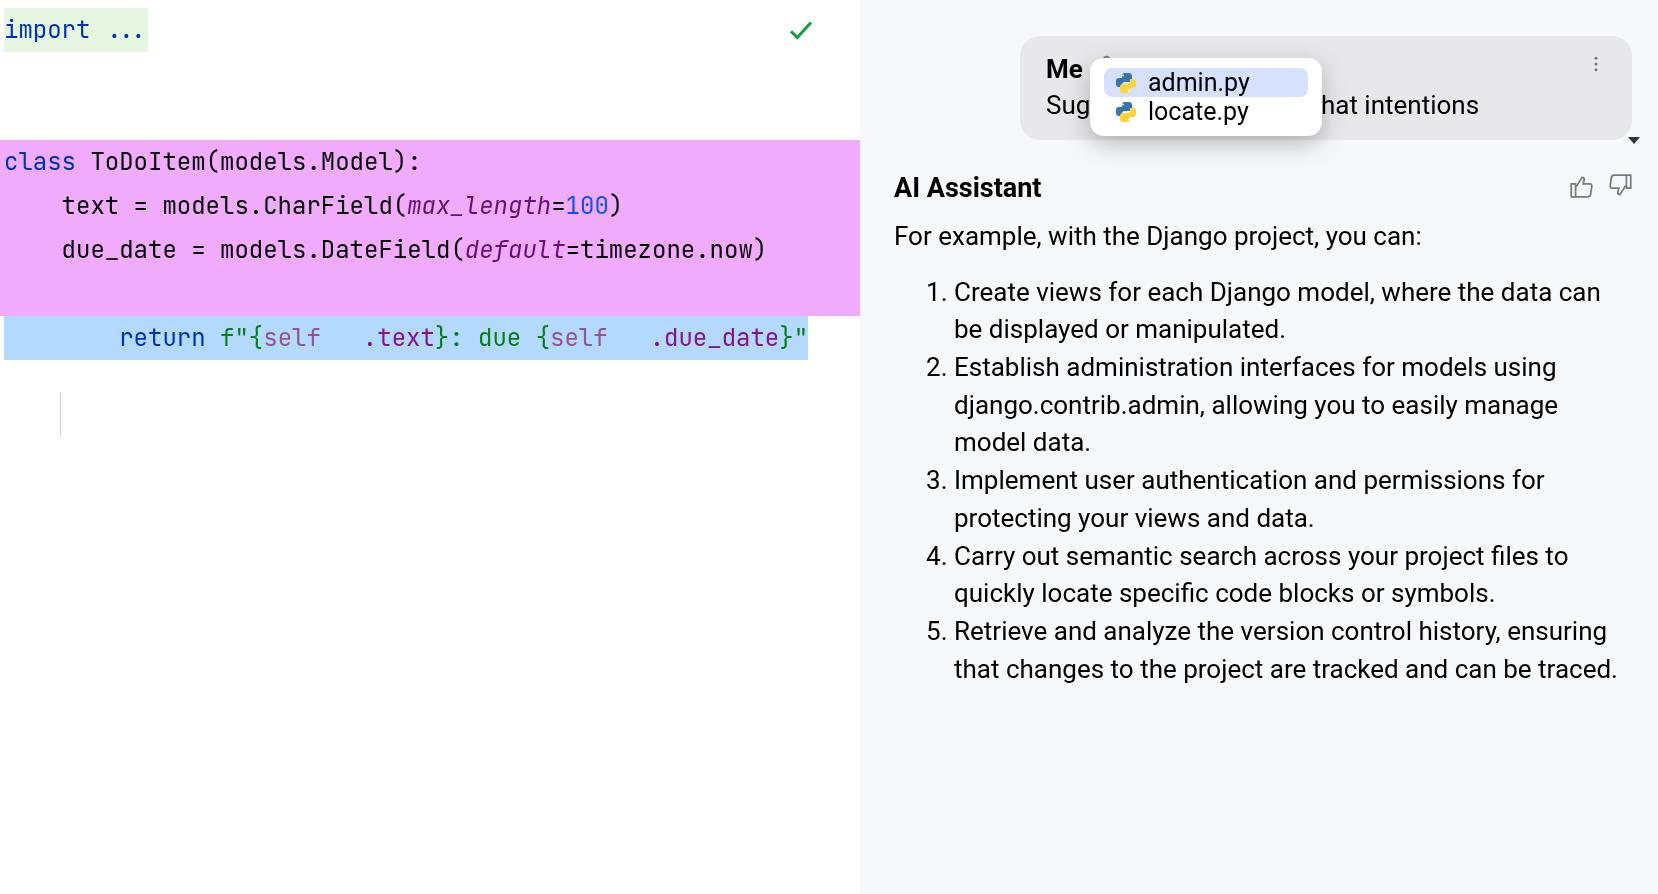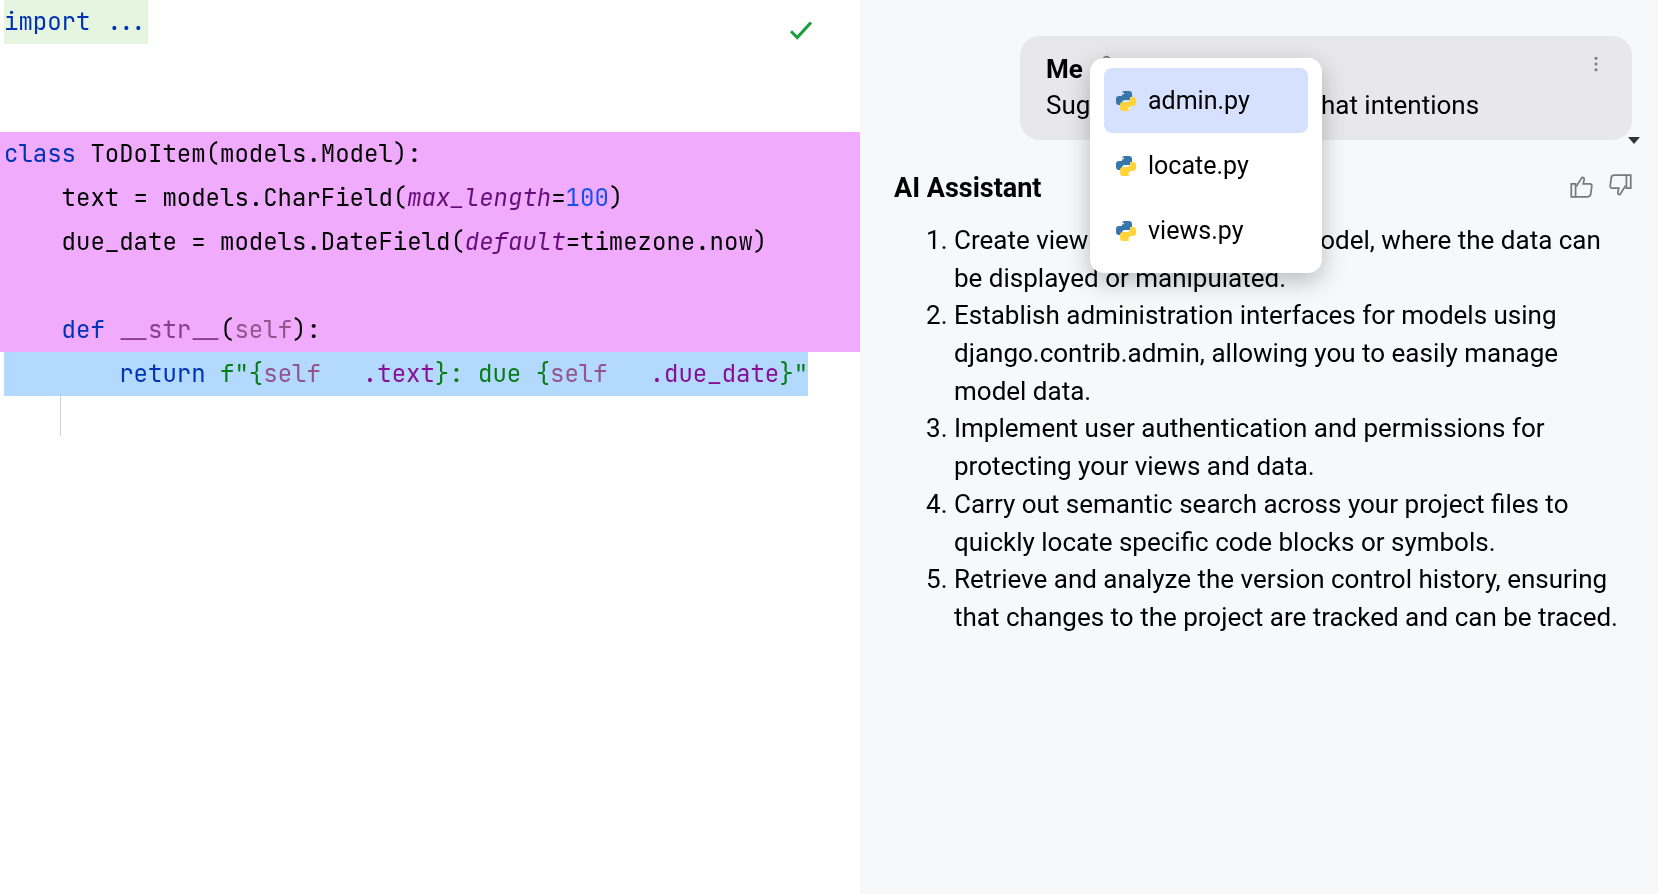--- a/index.html
+++ b/index.html
@@ -13,21 +13,21 @@
     }
     
     .editor-pane {
       width: 860px;
       height: 100%;
       background: #fff;
       position: relative;
       font-family: 'JetBrains Mono', 'Courier New', monospace;
       font-size: 24px;
       line-height: 44px;
-      padding-top: 0;
+      padding-top: 8px;
     }
     .code-line {
       position: relative;
       white-space: pre;
       padding-left: 4px;
     }
     .fold-hl { background: #e6f5e0; display: inline-block; }
     .selection {
       background: #f0abfc;
       display: block;
@@ -139,21 +139,21 @@
       border-radius: 14px;
       box-shadow: 0 8px 24px rgba(0,0,0,0.25);
       padding: 10px 14px;
       z-index: 10;
       width: 232px;
     }
     .file-item {
       display: flex;
       align-items: center;
       gap: 10px;
-      padding: 18px 10px;
+      padding: 0 10px;
       border-radius: 8px;
       font-size: 25px;
       color: #000;
       cursor: pointer;
     }
     .file-item.selected { background: #d6e1ff; }
     .py-icon {
       display:inline-flex;
       width: 24px;
       height:24px;
@@ -180,21 +180,20 @@
         <polyline points="4 13 9 18 20 6"></polyline>
       </svg>
   </div>
   <div class="code-line"><span class="fold-hl"><span class="kw">import ...</span></span></div>
   <div class="code-line">&nbsp;</div>
   <div class="code-line">&nbsp;</div>
   <div class="code-line selection"><span class="kw">class </span><span class="cls">ToDoItem</span><span class="plain">(models.Model):</span></div>
   <div class="code-line selection"><span class="plain">    text = models.CharField(</span><span class="param">max_length</span><span class="plain">=</span><span class="num">100</span><span class="plain">)</span></div>
   <div class="code-line selection"><span class="plain">    due_date = models.DateField(</span><span class="param">default</span><span class="plain">=timezone.now)</span></div>
   <div class="code-line selection">&nbsp;</div>
-  <div class="code-line selection"><span class="plain">    </span><span class="kw">def </span><span class="fn">__str__</span><span class="plain">(</span><span class="self-ref">self</span><span class="plain">):</span></div>
   <div class="code-line"><span class="sel-trail"><span class="plain">        </span><span class="kw">return </span><span class="str">f"</span><span class="str">{</span><span class="self-ref">self</span><span class="fstr-expr">.text</span><span class="str">}</span><span class="str">: due </span><span class="str">{</span><span class="self-ref">self</span><span class="fstr-expr">.due_date</span><span class="str">}</span><span class="str">"</span></span></div>
   <div class="gutter-indent"></div>
 </div>
 
 <div class="chat-pane">
   <div class="user-bubble">
     <div class="bubble-header">
       <span class="bubble-sender">Me</span>
       <span class="attach-icon">
         <svg viewBox="0 0 24 24">
@@ -228,48 +227,38 @@
     <div class="file-item">
       <span class="py-icon">
         <svg viewBox="0 0 24 24">
             <path d="M11 2c-3 0-3 2-3 3v2H5c-2 0-3 1-3 3v3c0 2 1 3 3 3h3v-2c0-2 1-3 3-3h4c2 0 3-1 3-3V5c0-2-1-3-3-3h-4z" fill="#3776ab"></path>
             <circle cx="9" cy="4.5" r="1" fill="#fff"></circle>
             <path d="M13 22c3 0 3-2 3-3v-2h3c2 0 3-1 3-3v-3c0-2-1-3-3-3h-3v2c0 2-1 3-3 3H9c-2 0-3 1-3 3v3c0 2 1 3 3 3h4z" fill="#ffd43b"></path>
             <circle cx="15" cy="19.5" r="1" fill="#fff"></circle>
           </svg>
       </span>
       <span>locate.py</span>
-    </div>
-    <div class="file-item">
-      <span class="py-icon">
-        <svg viewBox="0 0 24 24">
-            <path d="M11 2c-3 0-3 2-3 3v2H5c-2 0-3 1-3 3v3c0 2 1 3 3 3h3v-2c0-2 1-3 3-3h4c2 0 3-1 3-3V5c0-2-1-3-3-3h-4z" fill="#3776ab"></path>
-            <circle cx="9" cy="4.5" r="1" fill="#fff"></circle>
-            <path d="M13 22c3 0 3-2 3-3v-2h3c2 0 3-1 3-3v-3c0-2-1-3-3-3h-3v2c0 2-1 3-3 3H9c-2 0-3 1-3 3v3c0 2 1 3 3 3h4z" fill="#ffd43b"></path>
-            <circle cx="15" cy="19.5" r="1" fill="#fff"></circle>
-          </svg>
-      </span>
-      <span>views.py</span>
     </div>
   </div>
 
   <div class="ai-block">
     <div class="ai-header">
       <span class="ai-title">AI Assistant</span>
       <span class="rate-icons">
         <span><svg viewBox="0 0 24 24">
               <path d="M7 22h11a3 3 0 003-3l1-7a2 2 0 00-2-2h-6l1-4a2 2 0 00-2-2l-5 8H7"></path>
               <path d="M7 10H3v12h4z"></path>
             </svg></span>
         <span><svg viewBox="0 0 24 24">
               <path d="M17 2H6a3 3 0 00-3 3l-1 7a2 2 0 002 2h6l-1 4a2 2 0 002 2l5-8h1"></path>
               <path d="M17 14h4V2h-4z"></path>
             </svg></span>
       </span>
     </div>
+    <div class="ai-intro">For example, with the Django project, you can:</div>
     <ol class="ai-list">
       <li>Create views for each Django model, where the data can be displayed or manipulated.</li>
       <li>Establish administration interfaces for models using django.contrib.admin, allowing you to easily manage model data.</li>
       <li>Implement user authentication and permissions for protecting your views and data.</li>
       <li>Carry out semantic search across your project files to quickly locate specific code blocks or symbols.</li>
       <li>Retrieve and analyze the version control history, ensuring that changes to the project are tracked and can be traced.</li>
     </ol>
   </div>
 </div>
 

